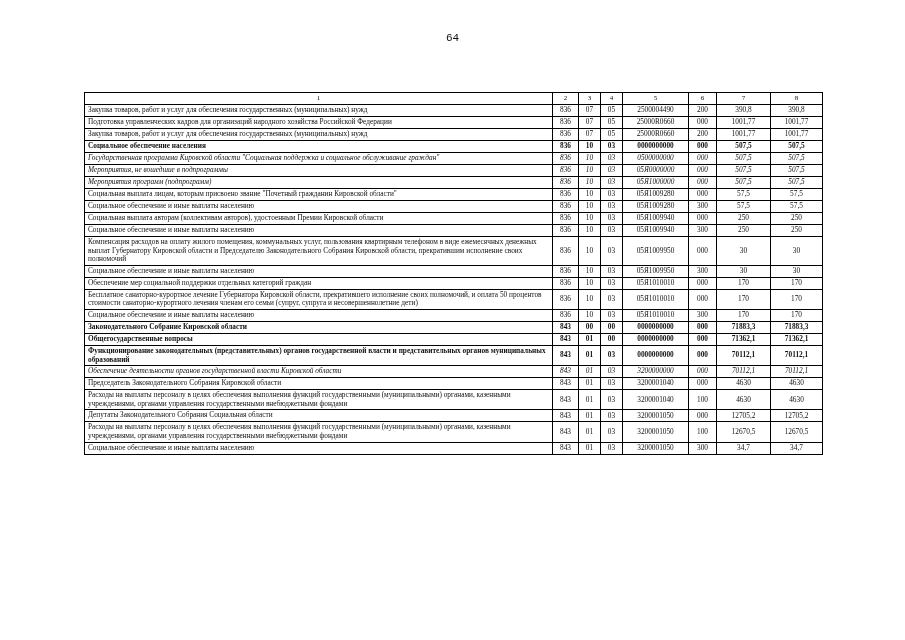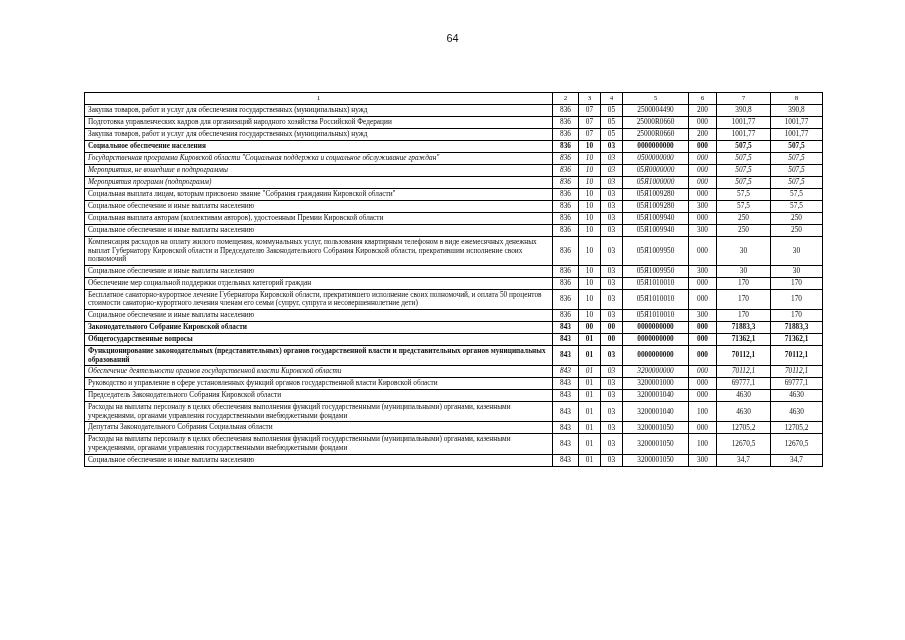--- a/index.html
+++ b/index.html
@@ -15,21 +15,21 @@
     position: relative;
     overflow: hidden;
   }
   .page-number {
     position: absolute;
     top: 32px;
     left: 0;
     width: 905px;
     text-align: center;
     font-size: 11px;
-    font-family: Liberation Sans, sans-serif;
+    font-family: Liberation Mono, monospace;
   }
   .table-wrap {
     position: absolute;
     top: 92px;
     left: 84px;
     width: 738px;
   }
   table.budget {
     border-collapse: collapse;
     width: 738px;
@@ -161,21 +161,21 @@
           <td class="name i">Мероприятия программ (подпрограмм)</td>
           <td class="c i">836</td>
           <td class="c i">10</td>
           <td class="c i">03</td>
           <td class="c i">05Я1000000</td>
           <td class="c i">000</td>
           <td class="c i">507,5</td>
           <td class="c i">507,5</td>
         </tr>
         <tr>
-          <td class="name ">Социальная выплата лицам, которым присвоено звание "Собрания гражданин Кировской области"</td>
+          <td class="name ">Социальная выплата лицам, которым присвоено звание "Почетный гражданин Кировской области"</td>
           <td class="c ">836</td>
           <td class="c ">10</td>
           <td class="c ">03</td>
           <td class="c ">05Я1009280</td>
           <td class="c ">000</td>
           <td class="c ">57,5</td>
           <td class="c ">57,5</td>
         </tr>
         <tr>
           <td class="name ">Социальное обеспечение и иные выплаты населению</td>
@@ -291,30 +291,20 @@
           <td class="name i">Обеспечение деятельности органов государственной власти Кировской области</td>
           <td class="c i">843</td>
           <td class="c i">01</td>
           <td class="c i">03</td>
           <td class="c i">3200000000</td>
           <td class="c i">000</td>
           <td class="c i">70112,1</td>
           <td class="c i">70112,1</td>
         </tr>
         <tr>
-          <td class="name ">Руководство и управление в сфере установленных функций органов государственной власти Кировской области</td>
-          <td class="c ">843</td>
-          <td class="c ">01</td>
-          <td class="c ">03</td>
-          <td class="c ">3200001000</td>
-          <td class="c ">000</td>
-          <td class="c ">69777,1</td>
-          <td class="c ">69777,1</td>
-        </tr>
-        <tr>
           <td class="name ">Председатель Законодательного Собрания Кировской области</td>
           <td class="c ">843</td>
           <td class="c ">01</td>
           <td class="c ">03</td>
           <td class="c ">3200001040</td>
           <td class="c ">000</td>
           <td class="c ">4630</td>
           <td class="c ">4630</td>
         </tr>
         <tr>

